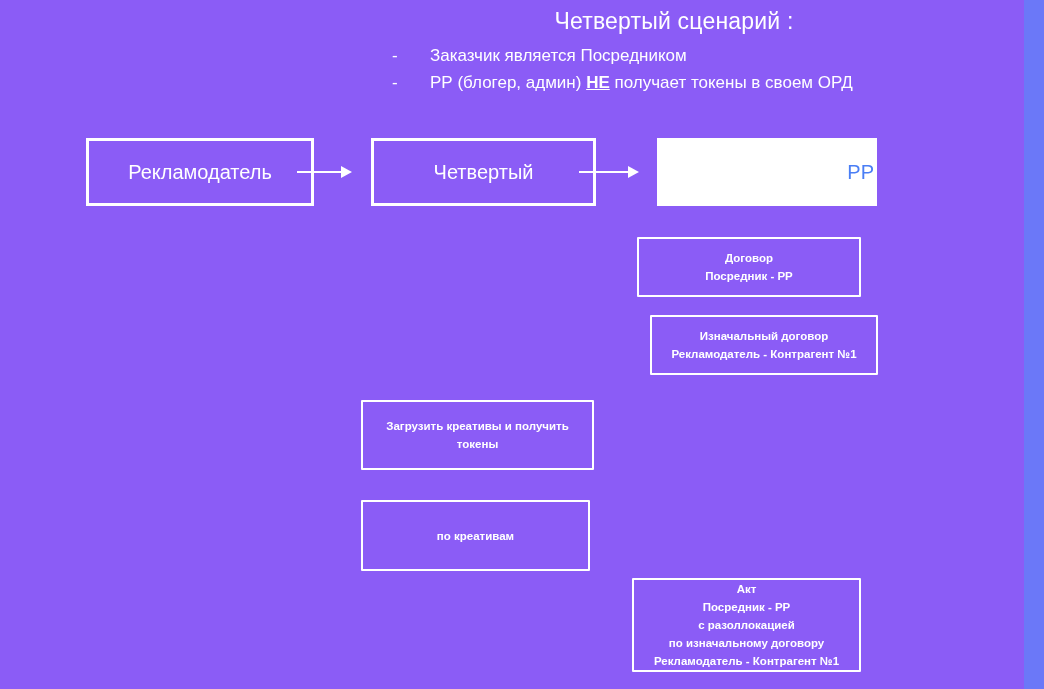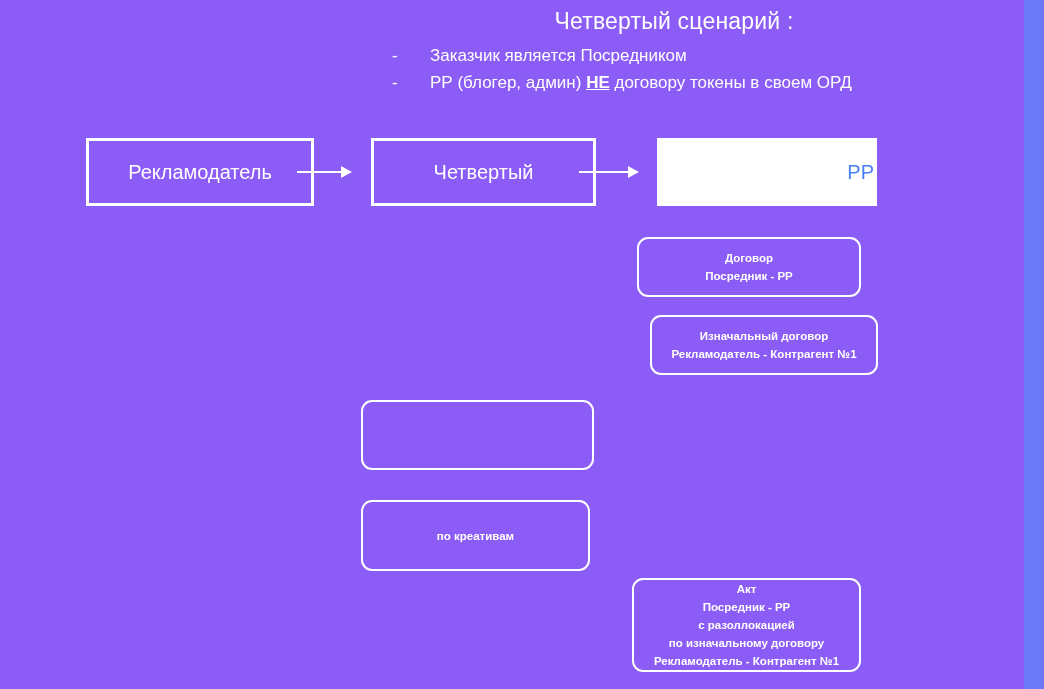--- a/index.html
+++ b/index.html
@@ -121,21 +121,21 @@
     border-top: 6px solid transparent;
     border-bottom: 6px solid transparent;
     border-left: 11px solid #ffffff;
   }
 
   
   .notebox {
     position: absolute;
     box-sizing: border-box;
     border: 2px solid #ffffff;
-    border-radius: 11px;
+    border-radius: 1px;
     background: transparent;
     color: #ffffff;
     font-size: 11.5px;
     font-weight: bold;
     line-height: 18px;
     text-align: center;
     display: flex;
     align-items: center;
     justify-content: flex-start;
     padding: 2px 18px;
@@ -159,21 +159,21 @@
 
   <div class="bullets">
 
     <div class="bullet-row">
       <span class="bullet-dash">-</span>
       <span class="bullet-text"><span>Заказчик является Посредником</span></span>
     </div>
 
     <div class="bullet-row">
       <span class="bullet-dash">-</span>
-      <span class="bullet-text"><span>РР (блогер, админ) </span><span class="em">НЕ</span><span> договору токены в своем ОРД</span></span>
+      <span class="bullet-text"><span>РР (блогер, админ) </span><span class="em">НЕ</span><span> получает токены в своем ОРД</span></span>
       </div>
 
   </div>
 
   <div class="flowbox" style="left:68px; top:138px; width:228px; height:68px;">
     <span>Рекламодатель</span>
   </div>
 
   <div class="arrow" style="left:297px; top:166px; width:55px;">
     <span class="shaft" style="width:44px;"></span>
@@ -212,20 +212,22 @@
       <span class="ln">Акт</span>
       <span class="ln">Посредник - РР</span>
       <span class="ln">с разоллокацией</span>
       <span class="ln">по изначальному договору</span>
       <span class="ln">Рекламодатель - Контрагент №1</span>
     </span>
   </div>
 
   <div class="notebox" style="left:361px; top:400px; width:233px; height:70px;">
     <span class="lines">
+      <span class="ln">Загрузить креативы и получить</span>
+      <span class="ln">токены</span>
     </span>
   </div>
 
   <div class="notebox" style="left:361px; top:500px; width:229px; height:71px;">
     <span class="lines">
       <span class="ln">по креативам</span>
     </span>
   </div>
 
 </div>

